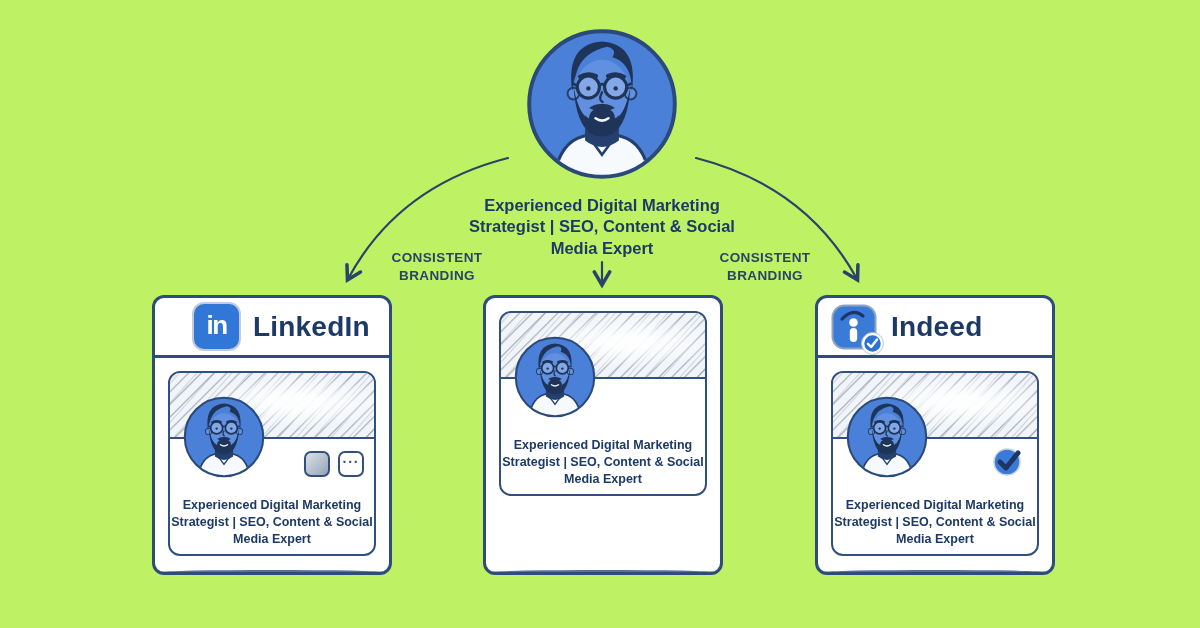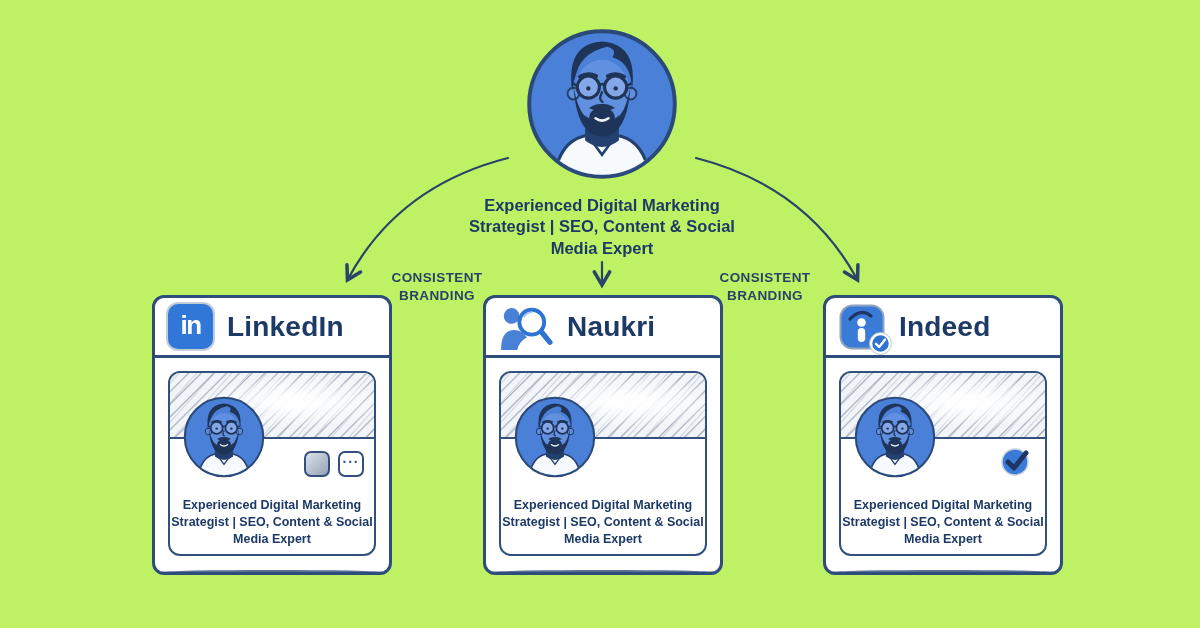--- a/index.html
+++ b/index.html
@@ -10,46 +10,46 @@
   }
   
   .top-avatar{position:absolute;left:524px;top:26px;width:156px;height:156px;}
   .person-headline{
     position:absolute;left:466px;top:195px;width:272px;text-align:center;
     font-size:16.5px;font-weight:700;line-height:1.3;color:#1d3a66;
   }
   .arrow-layer{position:absolute;left:0;top:0;width:1200px;height:628px;pointer-events:none;}
   .branding-label{
     position:absolute;width:132px;text-align:center;font-size:13.5px;font-weight:700;
-    letter-spacing:0.4px;line-height:1.35;color:#2a4368;margin-top:20px;
+    letter-spacing:0.4px;line-height:1.35;color:#2a4368;
   }
   .branding-left{left:371px;top:249px;}
   .branding-right{left:699px;top:249px;}
   
   .card{
     position:absolute;top:295px;width:240px;height:280px;background:#fff;
     border:3px solid #2e4d7b;border-radius:12px;
   }
   .card::after{ 
     content:"";position:absolute;left:6px;right:6px;bottom:-2px;height:4px;
     background:#2e4d7b;border-radius:50%;opacity:.8;
   }
   .card-linkedin{left:152px;}
   .card-naukri{left:483px;}
-  .card-indeed{left:815px;margin-left:8px;}
+  .card-indeed{left:815px;}
   .card-header{
     height:60px;border-bottom:3px solid #2e4d7b;display:flex;align-items:center;
     padding:0 13px;gap:14px;
   }
   .card-title{font-size:28px;font-weight:700;color:#1d3a66;letter-spacing:.2px;}
   .icon-wrap{position:relative;flex:0 0 auto;display:flex;align-items:center;}
   .lnk-logo{
     width:45px;height:45px;background:#3177d8;border-radius:10px;color:#fff;
     display:flex;align-items:center;justify-content:center;font-weight:700;font-size:26px;
-    letter-spacing:-1.5px;padding-bottom:3px;box-shadow:0 0 0 2px #c3cdda;
+    letter-spacing:-1.5px;padding-bottom:3px;box-shadow:0 0 0 2px #c3cdda;margin-left:26px;
   }
   .indeed-badge{position:absolute;right:-7px;bottom:-5px;width:23px;height:23px;}
   .card-body{position:relative;height:214px;}
   .panel{
     position:absolute;left:13px;right:13px;top:13px;bottom:16px;
     border:2.5px solid #31507e;border-radius:12px;overflow:hidden;background:#fff;
   }
   .banner{
     height:66px;border-bottom:2.5px solid #31507e;background-color:#f1f4f8;
     background-image:
@@ -148,32 +148,20 @@
         </div>
         <svg class="card-avatar" viewBox="0 0 120 120">
             <use href="#avatarMan"></use>
           </svg>
         <div class="panel-headline">Experienced Digital Marketing Strategist | SEO, Content &amp; Social Media Expert</div>
       </div>
     </div>
   </div>
 
   <div class="card card-naukri">
-    <div class="card-header">
-      <div class="icon-wrap">
-        <svg width="54" height="46" viewBox="0 0 56 48">
-          <circle cx="13" cy="12.5" r="8.2" fill="#4a81d8"></circle>
-          <path d="M2,48 Q2,28 15,27 Q25,27 29,35 Q23,38 20,44 Q19,46 19,48 Z" fill="#4a81d8"></path>
-          <circle cx="34" cy="19" r="13" fill="rgba(255,255,255,0.9)" stroke="#2f74d3" stroke-width="4"></circle>
-          <path d="M26,13 Q29,9 34,8.5" fill="none" stroke="#a9c6ef" stroke-width="2" stroke-linecap="round"></path>
-          <line x1="44" y1="29" x2="53" y2="40" stroke="#2f74d3" stroke-width="5.5" stroke-linecap="round"></line>
-        </svg>
-      </div>
-      <div class="card-title">Naukri</div>
-    </div>
     <div class="card-body">
       <div class="panel">
         <div class="banner"></div>
         <svg class="card-avatar" viewBox="0 0 120 120">
             <use href="#avatarMan"></use>
           </svg>
         <div class="panel-headline">Experienced Digital Marketing Strategist | SEO, Content &amp; Social Media Expert</div>
       </div>
     </div>
   </div>

